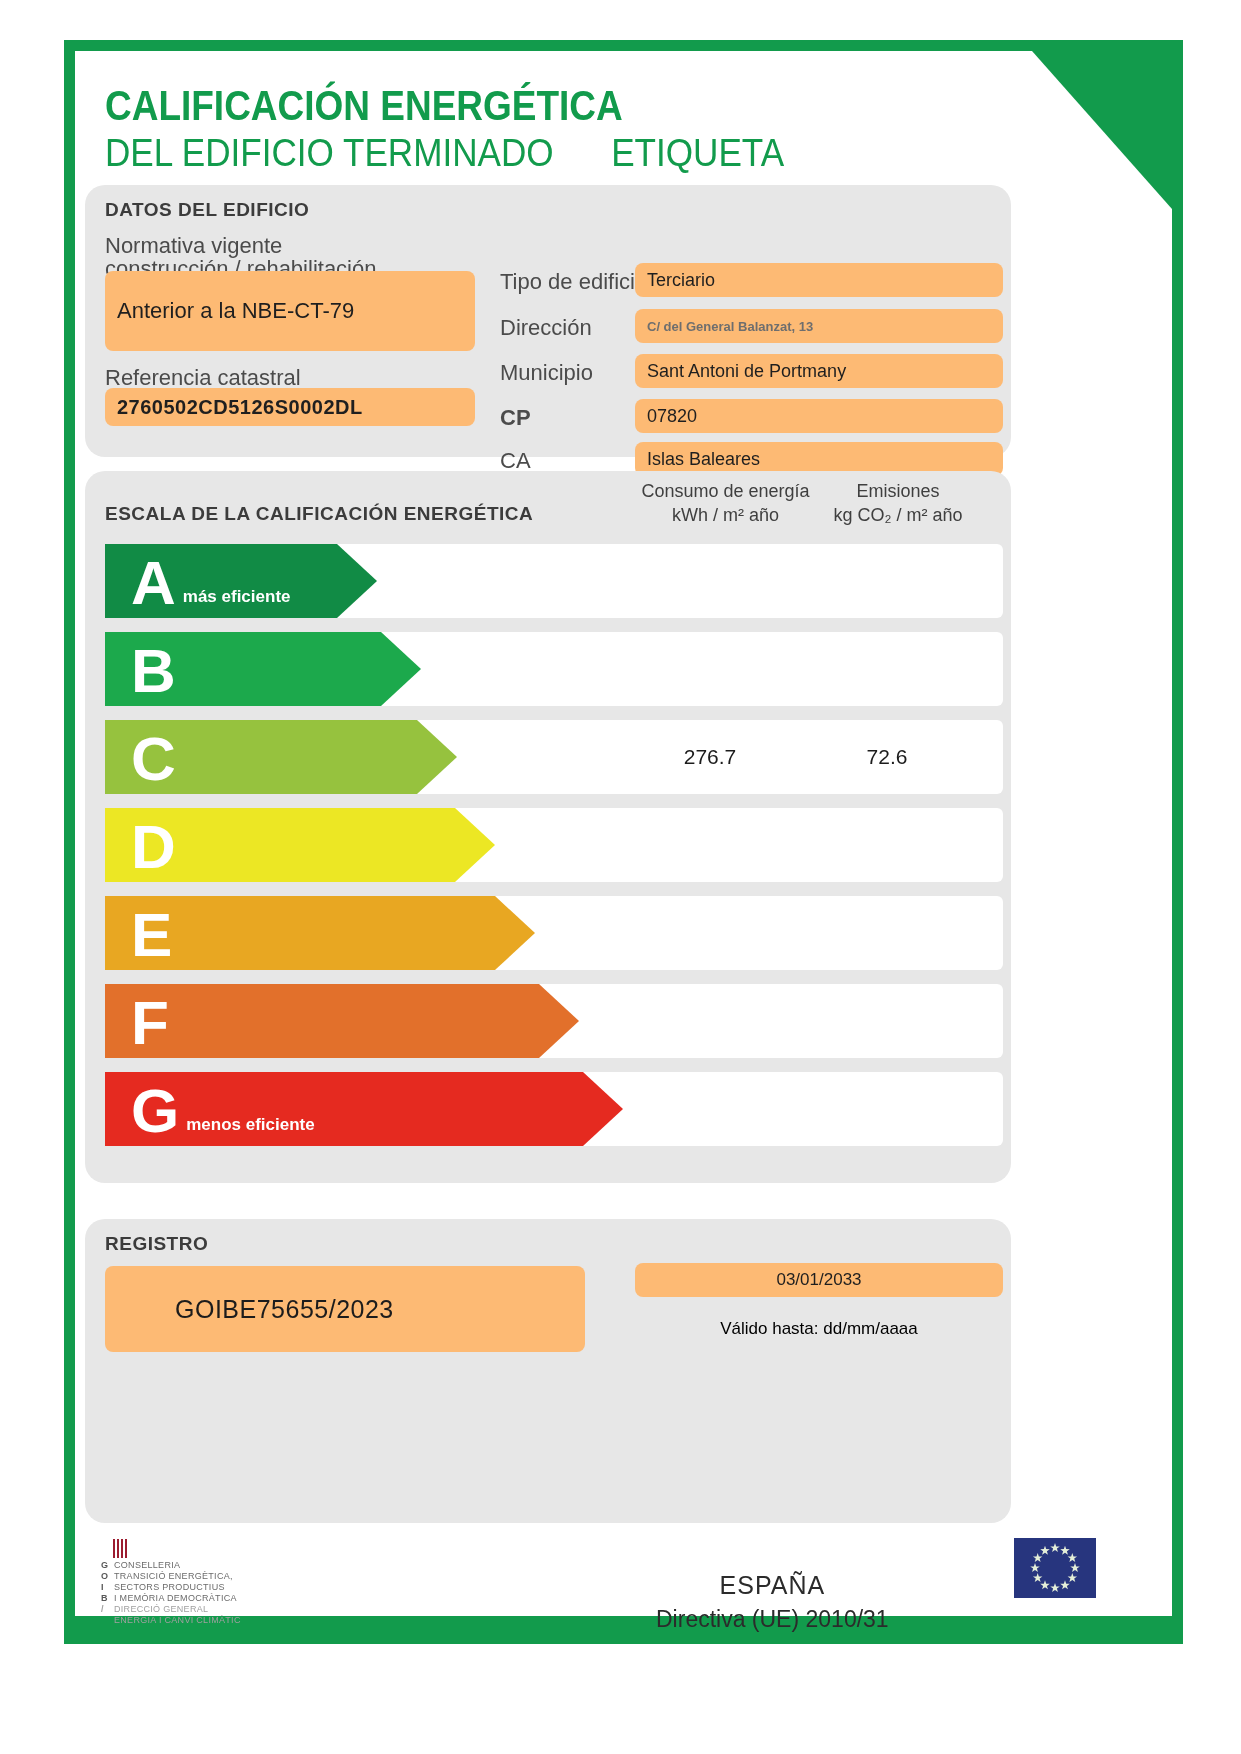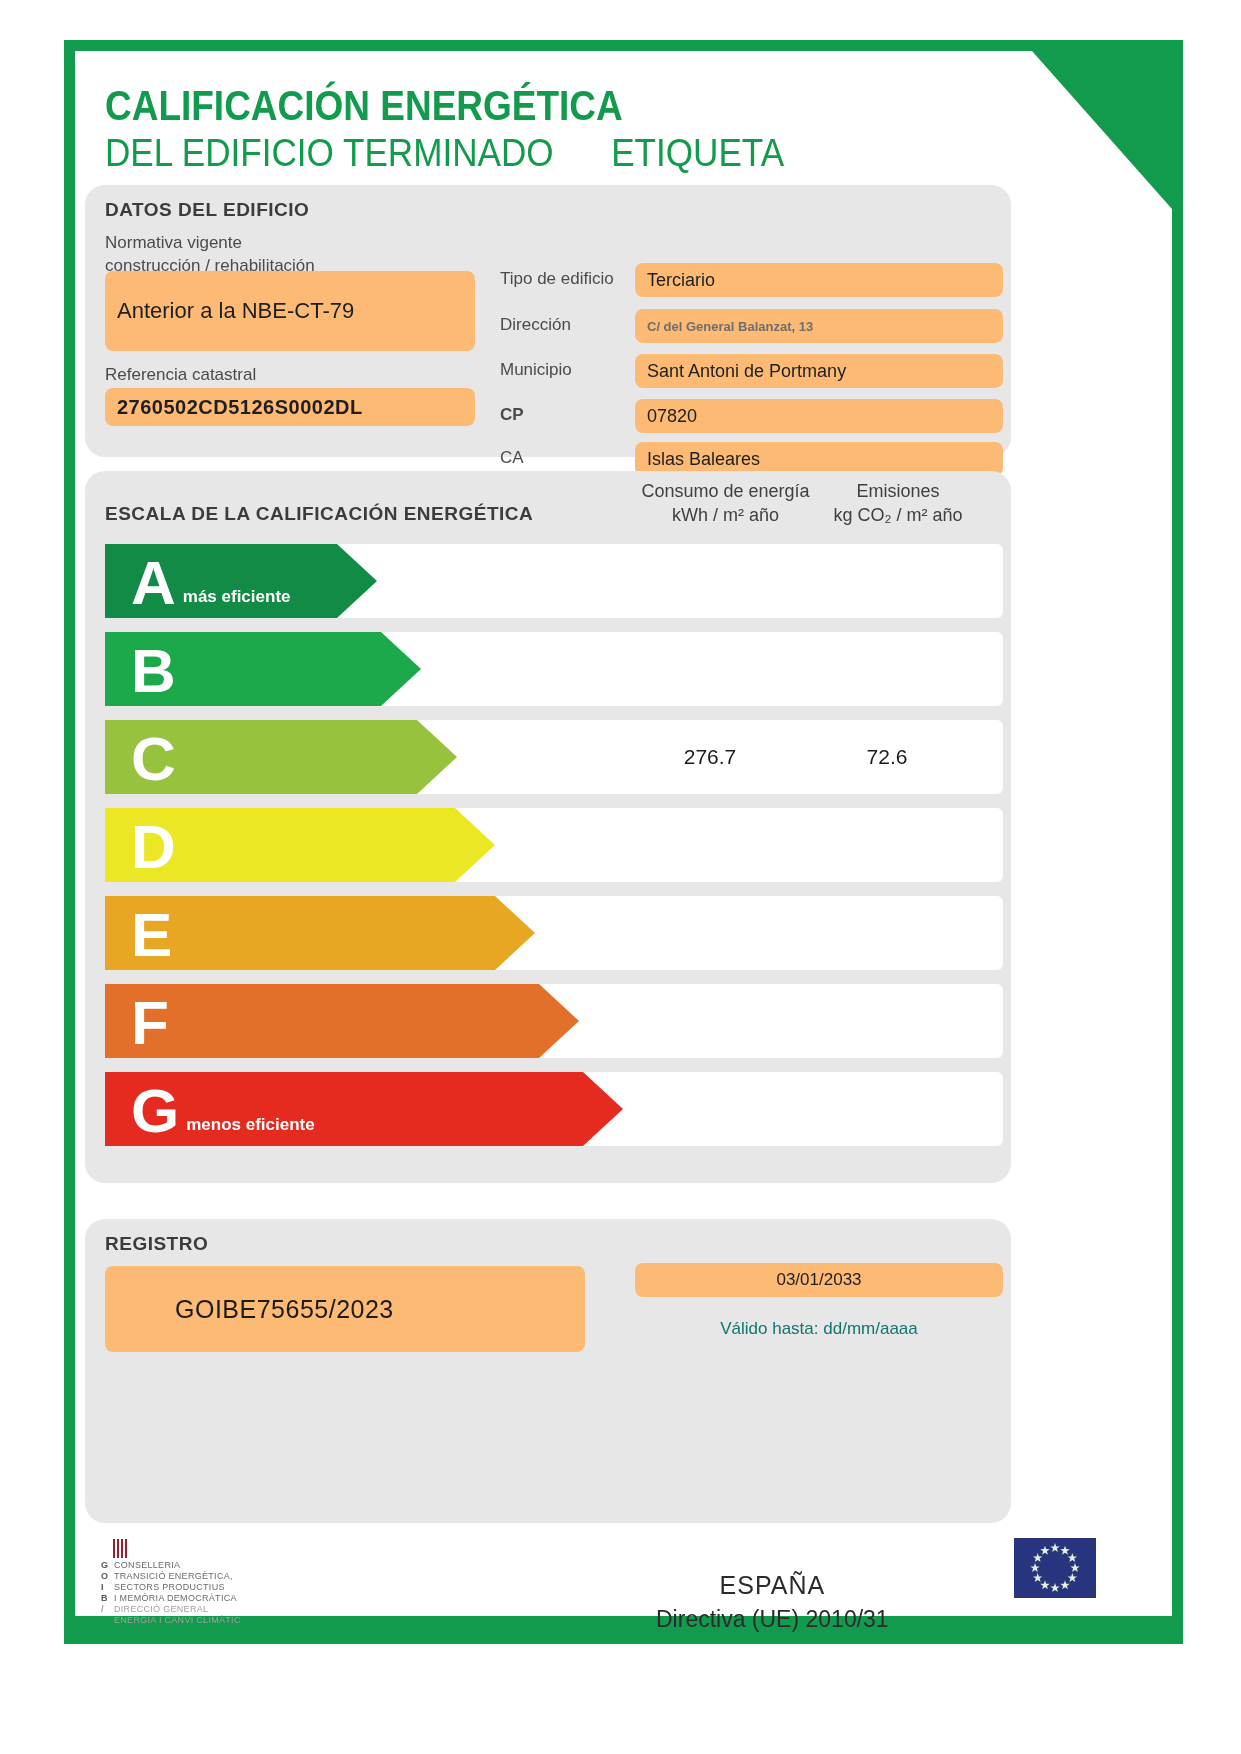--- a/index.html
+++ b/index.html
@@ -41,21 +41,21 @@
     position:absolute;left:10px;width:926px;
     background:var(--panel);border-radius:20px;
   }
   .panel1{top:134px;height:272px;}
   .panel2{top:420px;height:712px;}
   .panel3{top:1168px;height:304px;}
   .sec-title{
     position:absolute;left:20px;top:14px;
     font-size:19px;font-weight:bold;color:#3c3c3c;letter-spacing:.5px;
   }
-  .lbl{position:absolute;font-size:17px;color:var(--label);}
+  .lbl{position:absolute;font-size:22px;color:var(--label);}
   .wbox{position:absolute;background:#fdba74;border-radius:8px;box-sizing:border-box;}
   .wbox .v{
     position:absolute;left:12px;top:50%;transform:translateY(-50%);
     font-size:18px;color:var(--ink);white-space:nowrap;
   }
   .v-big{font-size:22px !important;}
   .v-small{font-size:13px !important;color:#6e6e6e !important;}
   .v-bold{font-weight:bold;font-size:20px !important;letter-spacing:.5px;}
   
   .colhead{position:absolute;text-align:center;font-size:18px;color:#3f3f3f;line-height:1.35;}
@@ -83,21 +83,21 @@
   }
   .val.consumo{left:535px;}
   .val.emis{left:712px;}
   
   .registro-number{
     position:absolute;left:70px;top:50%;transform:translateY(-50%);
     font-size:25px;color:#1c1c1c;letter-spacing:.5px;
   }
   .valid-label{
     position:absolute;left:550px;top:100px;width:368px;text-align:center;
-    font-size:17px;color:#0f766e;
+    font-size:17px;color:#000000;
   }
   
   .goib{position:absolute;left:26px;top:1488px;}
   .goib-flag{
     width:15px;height:19px;margin-left:12px;margin-bottom:2px;
     background:repeating-linear-gradient(90deg,#9c1c30 0 2px,#ffffff 2px 4px);
   }
   .goib-row{display:flex;font-size:9px;line-height:11px;color:#6b6b6b;}
   .goib-letter{width:13px;font-weight:bold;color:#585858;}
   .goib-text{white-space:nowrap;letter-spacing:.3px;}

